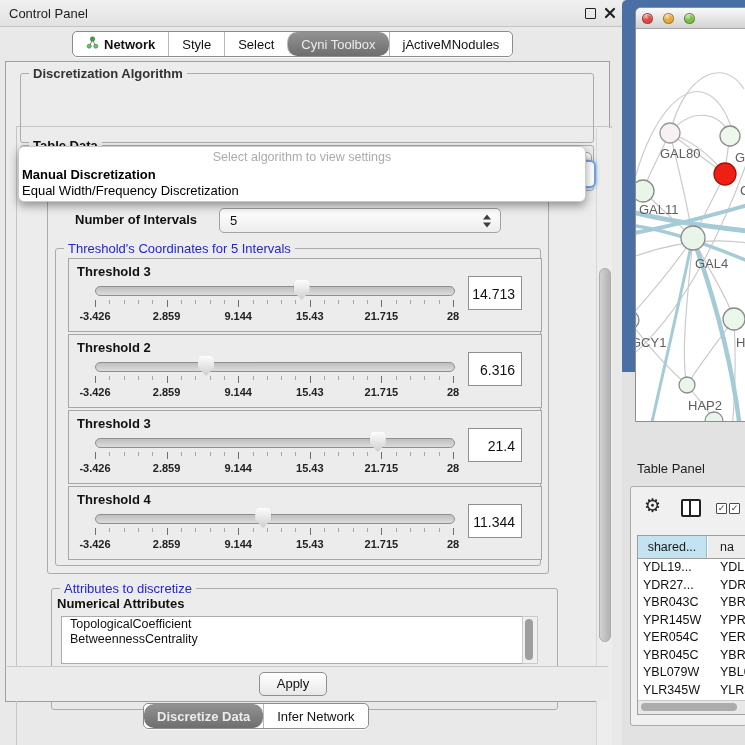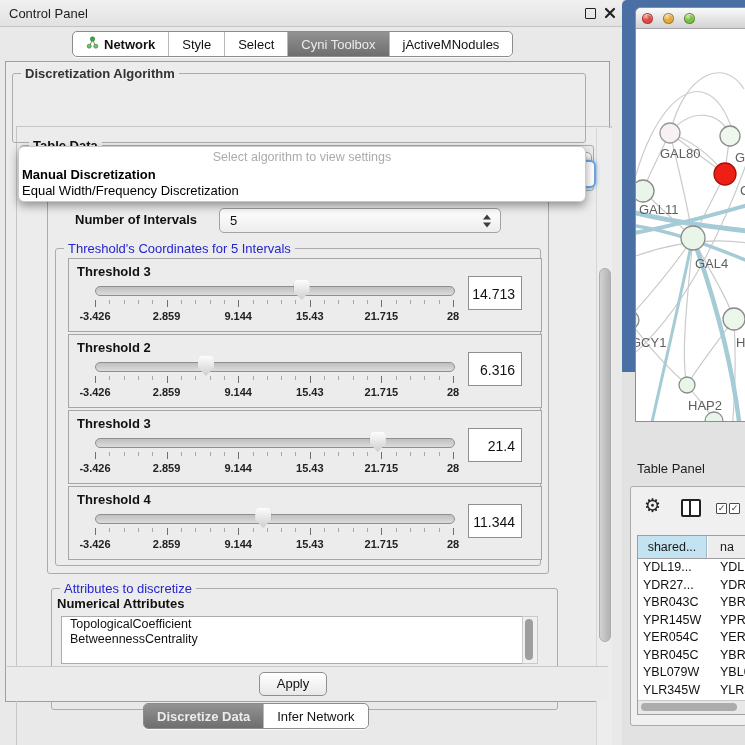--- a/index.html
+++ b/index.html
@@ -16,21 +16,21 @@
   #float-ic{left:585px;top:8px;width:9px;height:9px;border:1.6px solid #222;border-radius:1px;}
   #close-ic{left:604px;top:7px;width:12px;height:12px;}
   #close-ic svg{display:block;}
 
   
   .seg{display:inline-flex;border:1px solid #8C8C8C;border-radius:5px;background:#fff;
        overflow:hidden;height:24px;box-shadow:0 1px 0 rgba(255,255,255,.8);}
   .seg-tab{padding:0 13px;display:flex;align-items:center;gap:5px;font-size:13px;color:#111;
            border-left:1px solid #B9B9B9;white-space:nowrap;}
   .seg-tab:first-child{border-left:none;font-weight:bold;}
-  .seg-tab.sel{background:linear-gradient(#929292,#6E6E6E);color:#ECECEC;}
+  .seg-tab.sel{background:linear-gradient(#929292,#6E6E6E);color:#ECECEC;border-radius:10px;}
   #top-tabs{left:72px;top:31px;}
   #bottom-tabs{left:143px;top:703px;}
 
   
   #cp-content{left:5px;top:61px;width:603px;height:639px;background:#ECECEC;
               border:1px solid #9F9F9F;}
   #inner-frame{left:10px;top:64px;width:594px;height:633px;border:1px solid #C6C6C6;}
 
   .group{border:1px solid #ABABAB;border-radius:3px;}
   .group-label{position:absolute;top:-8px;left:8px;background:#ECECEC;padding:0 4px;
@@ -153,21 +153,21 @@
         <span>Cyni Toolbox</span>
       </div>
       <div class="seg-tab">
         <span>jActiveMNodules</span>
       </div>
     </div>
 
   <div id="cp-content" class="abs">
     <div id="inner-frame" class="abs"></div>
 
-    <div class="abs group" style="left:6px;top:11px;width:572px;height:68px;">
+    <div class="abs group" style="left:14px;top:11px;width:572px;height:68px;">
       <span class="group-label lbl-dark">Discretization Algorithm</span>
     </div>
     <div id="focus-combo" class="abs"></div>
 
     <div class="abs group" style="left:14px;top:83px;width:572px;height:44px;">
       <span class="group-label lbl-bold">Table Data</span>
     </div>
     <div class="abs combo" style="left:22px;top:90px;width:564px;height:26px;box-sizing:border-box;">
       <span>galFiltered.sif default node</span>
       <span class="combo-arrows">

